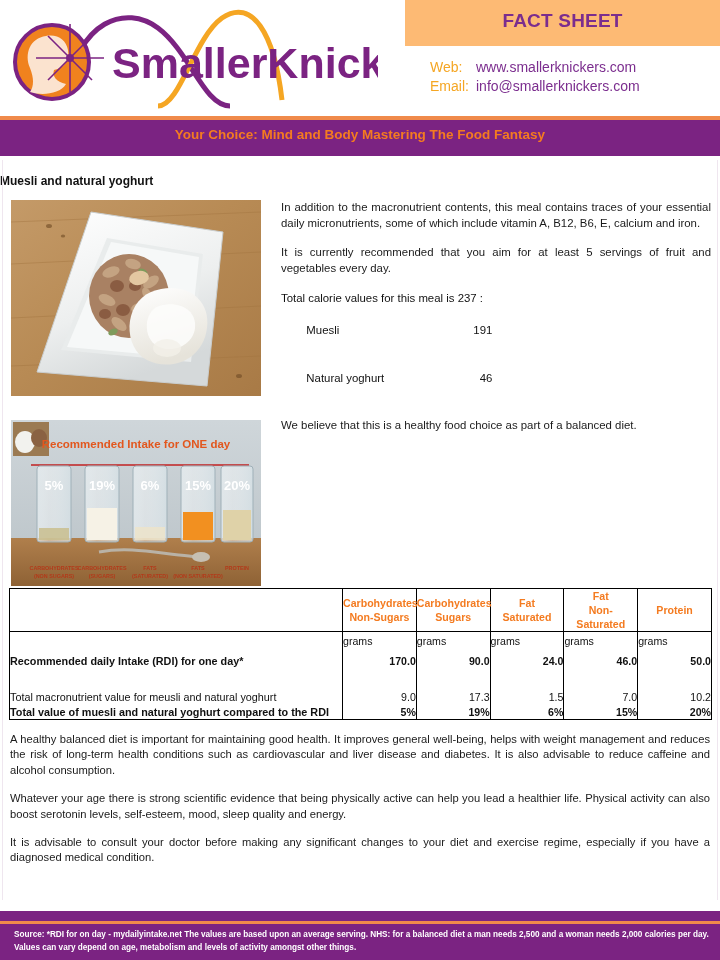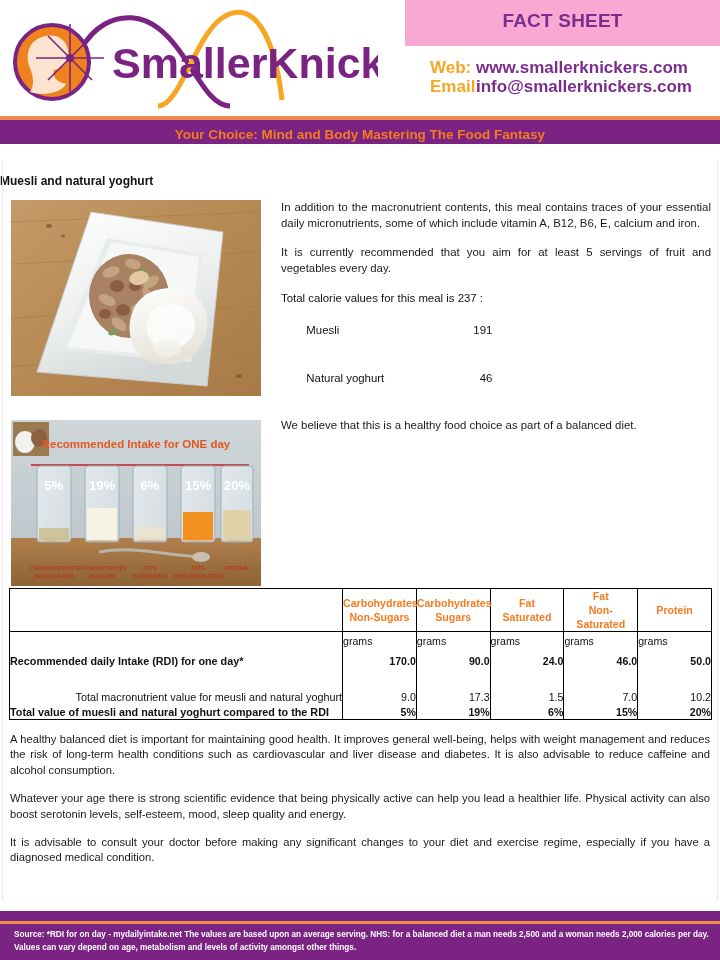--- a/index.html
+++ b/index.html
@@ -31,40 +31,40 @@
     height: 108px;
   }
   .logo-svg { display: block; }
 
   .factsheet-band {
     position: absolute;
     left: 405px;
     top: 0px;
     width: 315px;
     height: 46px;
-    background: #f9a8d4;
+    background: #fdba74;
   }
   .factsheet-band .fs-text {
     position: absolute;
     left: 0; right: 0;
     top: 10px;
     text-align: center;
     color: #7B2D8E;
     font-size: 19px;
     font-weight: bold;
     letter-spacing: 0.2px;
     font-family: "Liberation Sans", sans-serif;
   }
 
   .contact {
     position: absolute;
     left: 430px;
     top: 58px;
-    font-size: 17px;
-    font-weight: bold;
+    font-size: 14px;
+    font-weight: normal;
     line-height: 19px;
   }
   .contact-row { white-space: nowrap; }
   .contact-label {
     color: #F5A623;
     display: inline-block;
     width: 46px;
   }
   .contact-value { color: #7B2D8E; }
 
@@ -76,21 +76,21 @@
   }
   .banner-rule-top {
     position: absolute;
     left: 0; top: 4px;
     width: 720px; height: 4px;
     background: #F08A4B;
   }
   .banner {
     position: absolute;
     left: 0; top: 8px;
-    width: 720px; height: 24px;
+    width: 720px; height: 36px;
     background: #7B2382;
   }
   .banner-text {
     position: absolute;
     left: 0; right: 0; top: 7px;
     text-align: center;
     color: #F47B20;
     font-size: 13.5px;
     font-weight: bold;
   }
@@ -179,21 +179,21 @@
     box-sizing: border-box;
   }
   th.hdr-blank { border-right: 1px solid #000; }
   td.rowlab {
     font-weight: bold;
     font-size: 10.8px;
     padding: 2px 3px 2px 4px;
     text-align: left;
     border-right: 1px solid #000;
   }
-  td.rowlab.light { font-weight: normal; text-align: right; }
+  td.rowlab.light { font-weight: normal; }
   td.num {
     text-align: right;
     font-size: 10.6px;
     border-left: none;
     border-right: none;
   }
   td.num.first { border-left: 1px solid #000; }
   td.num.last { border-right: 1px solid #000; }
   td.num.bold { font-weight: bold; }
   tr.units td, tr.units th { border-bottom: none; }

